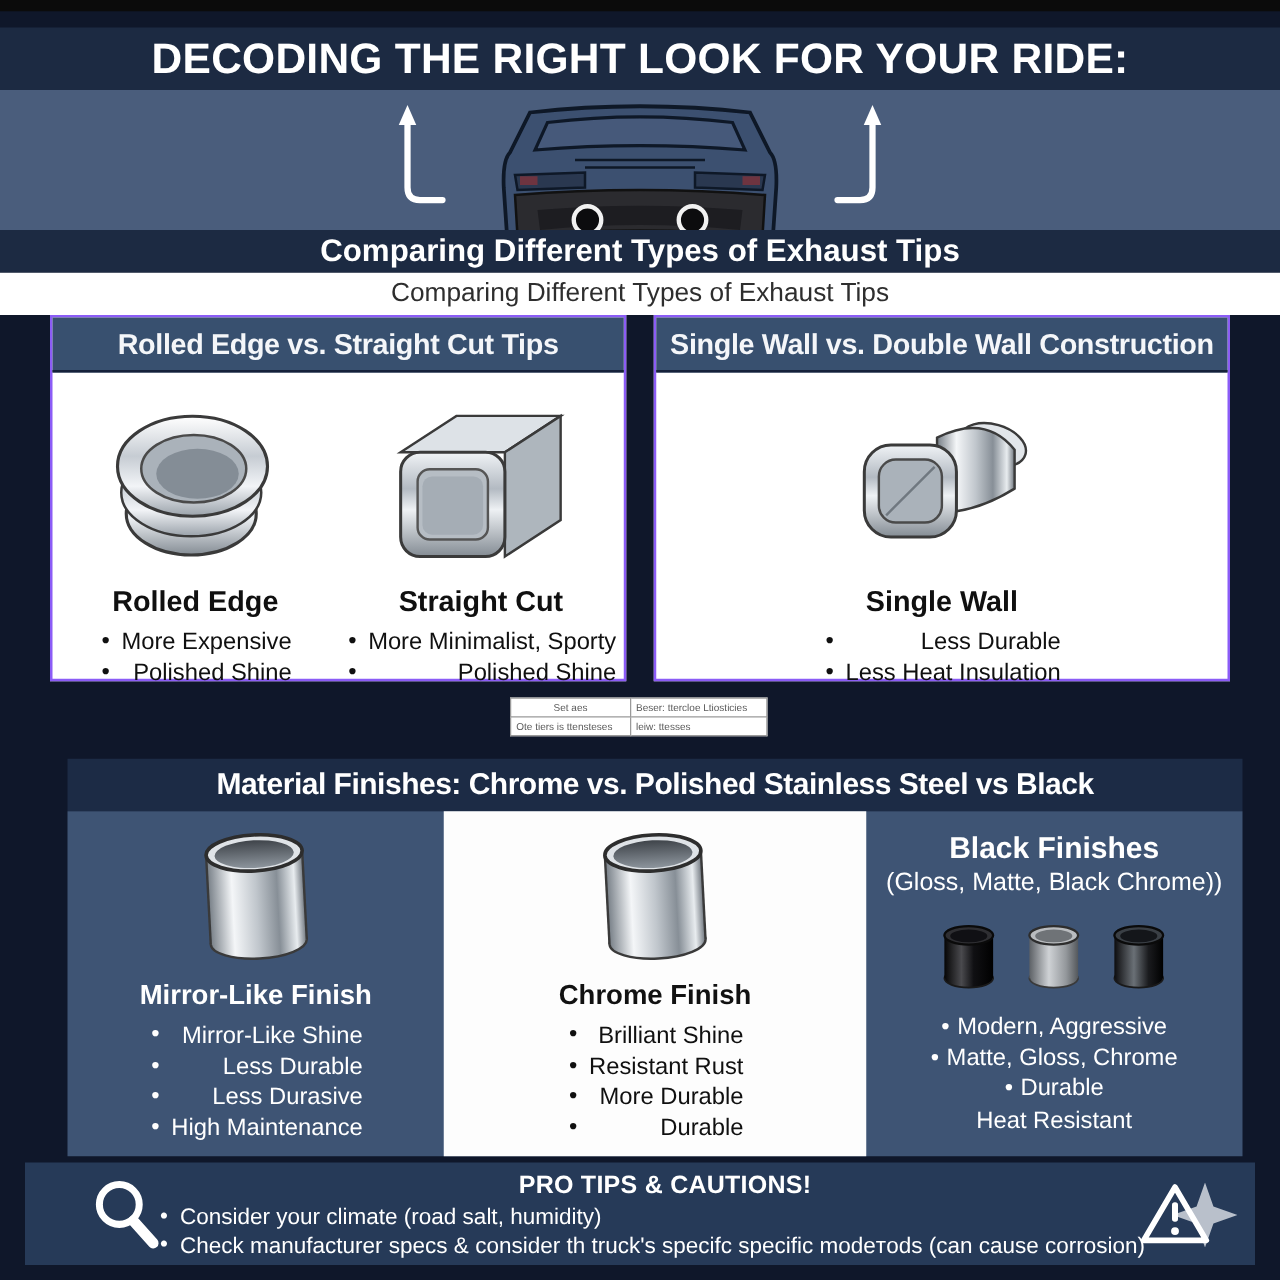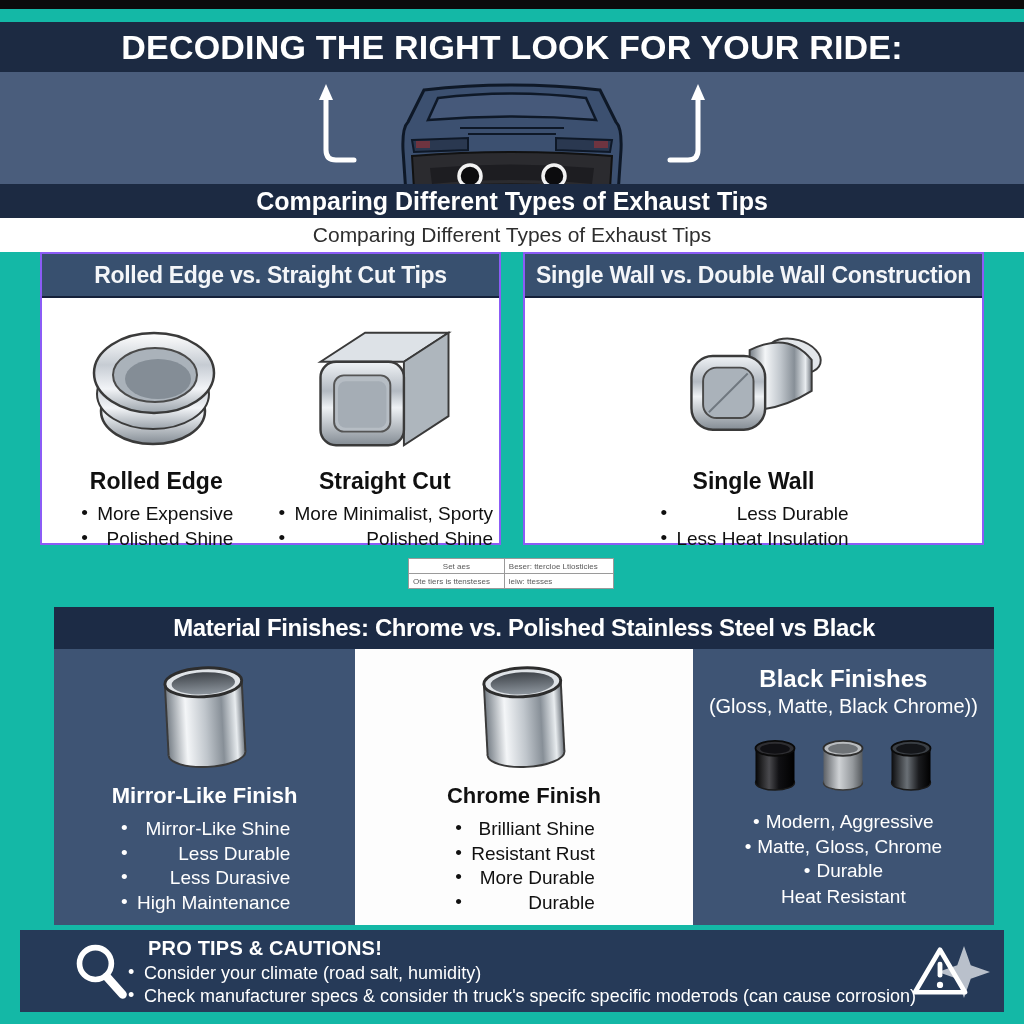--- a/index.html
+++ b/index.html
@@ -1,17 +1,17 @@
 <!DOCTYPE html>
 <html><head>
 <meta charset="utf-8">
 <style>
   * { margin:0; padding:0; box-sizing:border-box; }
   html,body { width:1024px; height:1024px; background:#fff; font-family:"Liberation Sans", sans-serif; }
-  .stage { position:relative; width:1024px; height:1024px; overflow:hidden; background:#14b8a6; }
+  .stage { position:relative; width:1024px; height:1024px; overflow:hidden; background:#0f172a; }
 
   .argyle {
     background-image:
       linear-gradient(45deg, rgba(12,20,36,0.16) 25%, transparent 25.5%, transparent 74.5%, rgba(12,20,36,0.16) 75%),
       linear-gradient(-45deg, rgba(12,20,36,0.16) 25%, transparent 25.5%, transparent 74.5%, rgba(12,20,36,0.16) 75%);
     background-size: 230px 230px;
   }
 
   
   .top-strip { position:absolute; left:0; top:0; width:1024px; height:9px; background:#0b0b0b; }
@@ -70,21 +70,21 @@
   .blackcol ul.center li { display:inline-block; padding-left:16px; }
   .blackcol ul.center li { display:block; }
   .blackcol ul.center li::before { position:static; margin-right:6px; content:"•"; padding:0; }
   .blackcol ul.center li { padding-left:0;text-align:center; }
   .bnote { font-size:19px; margin-top:2px; text-align:center; }
 
   
   .protips { position:absolute; left:20px; top:930px; width:984px; height:82px; background:#263a58; }
   .protips .mag { position:absolute; left:52px; top:12px; }
   .pt-content { position:absolute; left:108px; top:7px; }
-  .pt-title { color:#fff; font-size:20px; font-weight:700; margin-left:20px; letter-spacing:0.2px; }
+  .pt-title { color:#fff; font-size:20px; font-weight:700; margin-left:20px; letter-spacing:0.2px;text-align:center; }
   .pt-list { list-style:none; margin-top:2px; }
   .pt-list li { color:#fff; font-size:18px; line-height:1.28; padding-left:16px; position:relative; }
   .pt-list li::before { content:"•"; position:absolute; left:0; top:-1px; }
   .warn-assembly { position:absolute; right:14px; top:14px; width:80px; height:56px; }
   .warn-diamond { position:absolute; right:0; top:2px; width:52px; height:52px; background:#b9c0cb;
     clip-path:polygon(50% 0, 63% 37%, 100% 50%, 63% 63%, 50% 100%, 37% 63%, 0 50%, 37% 37%); }
   .warn-tri { position:absolute; right:22px; top:2px; }
 </style>
 </head>
 <body>

